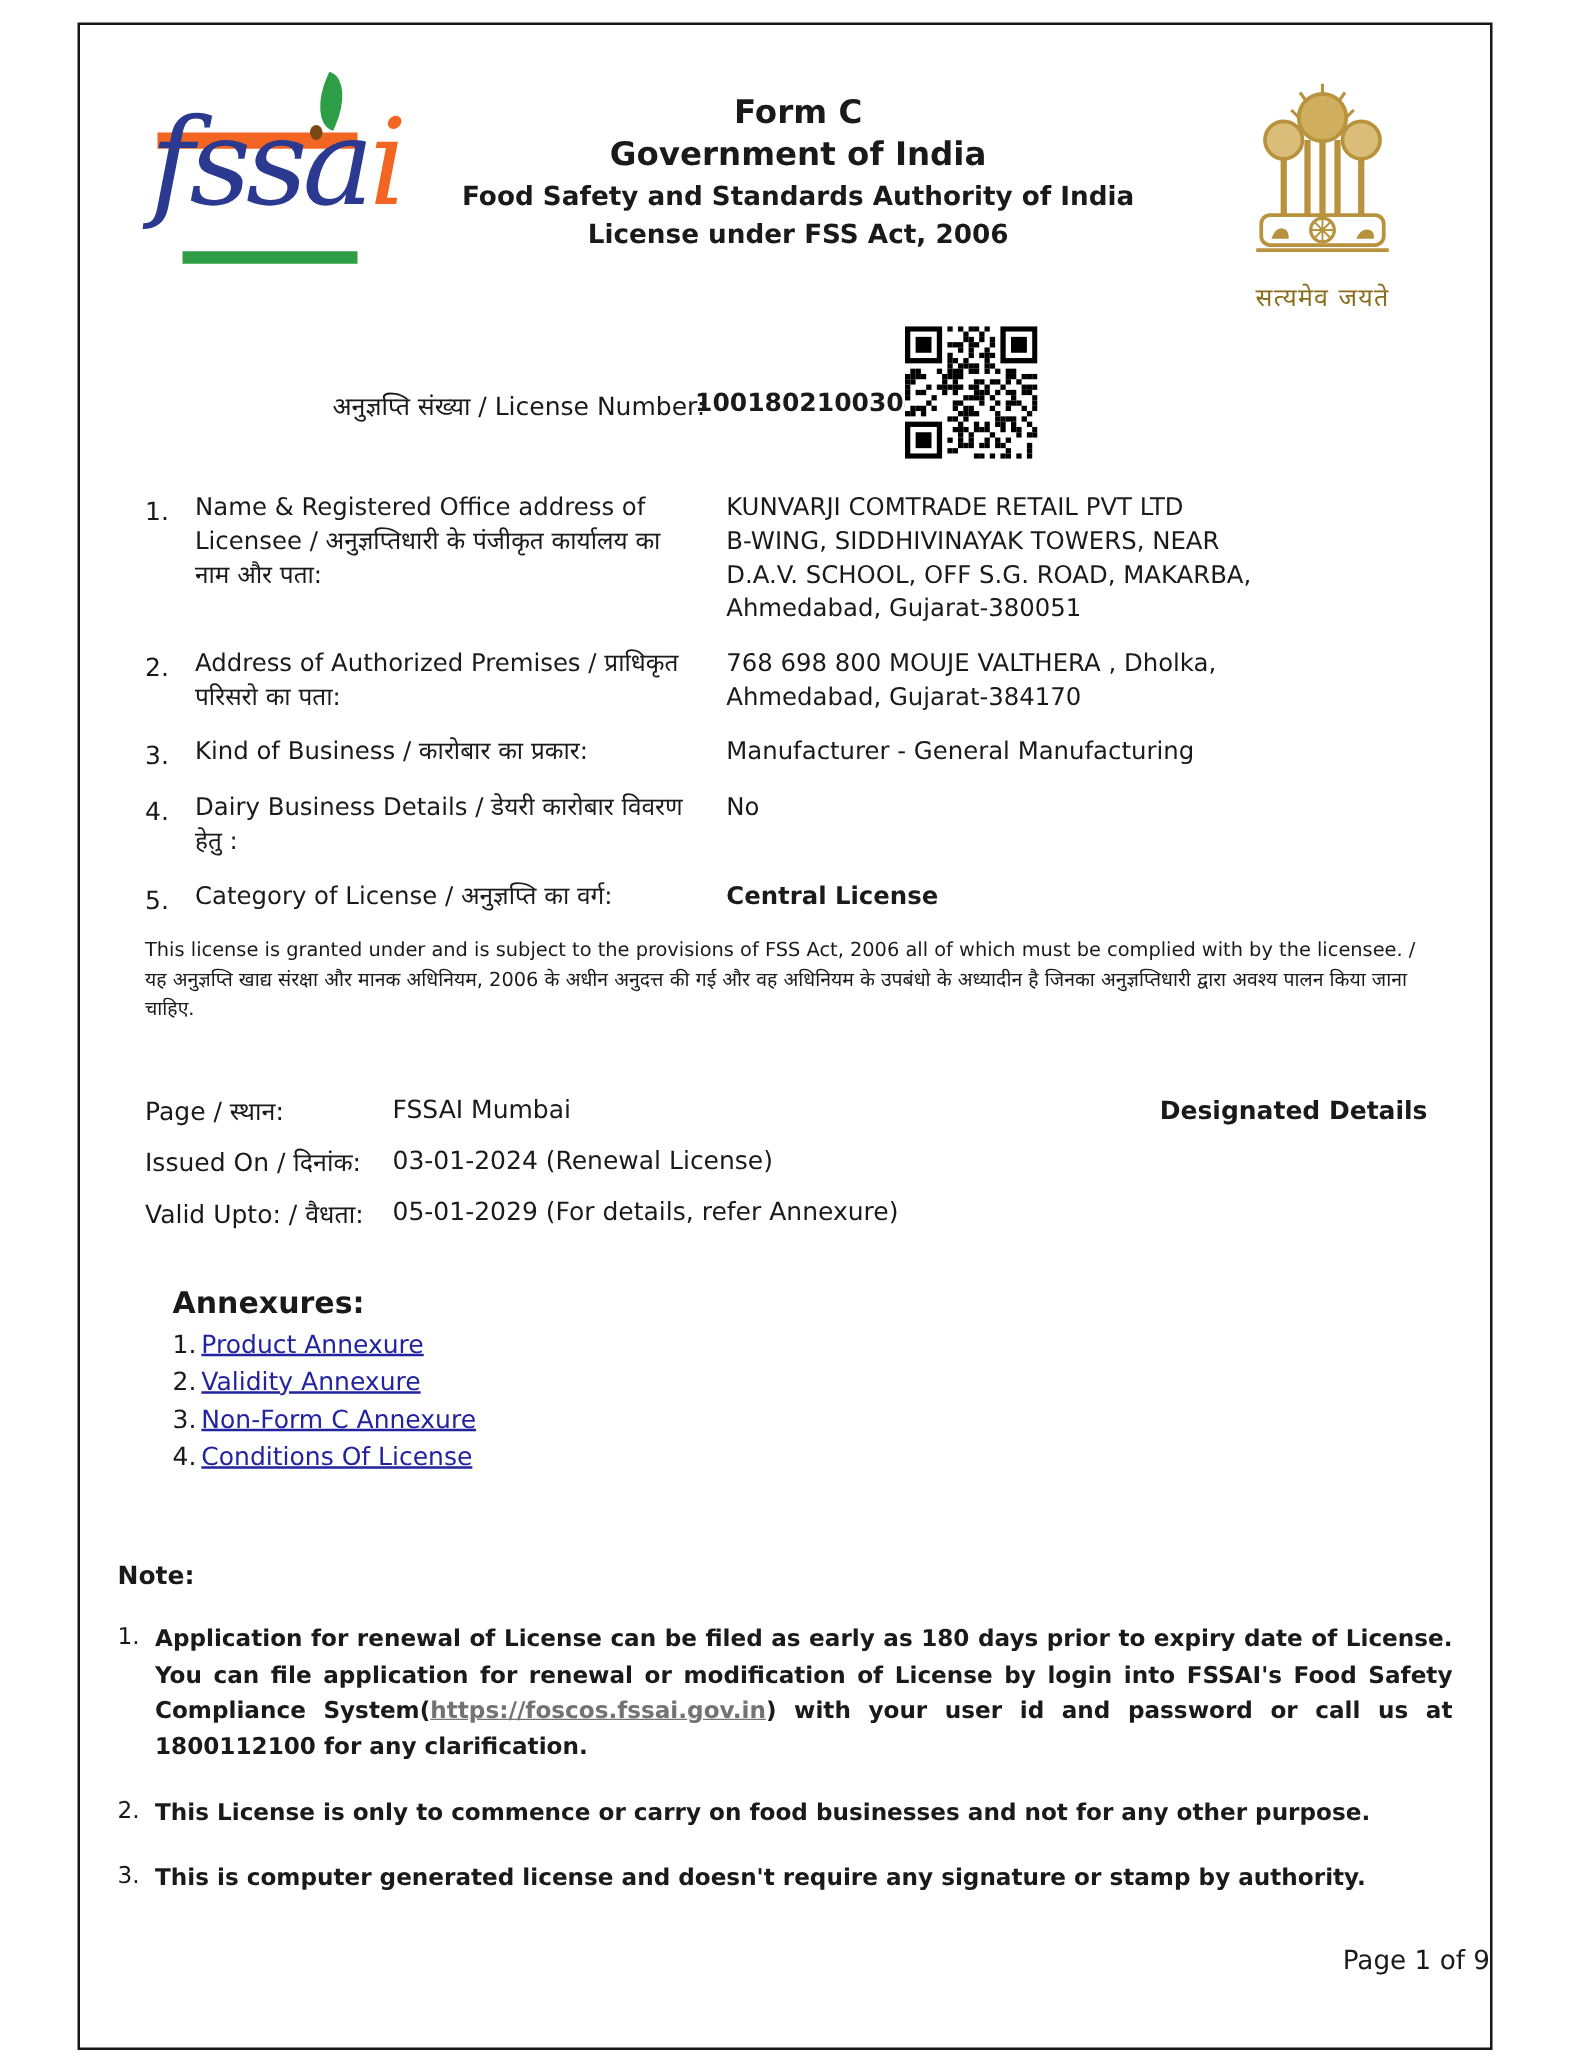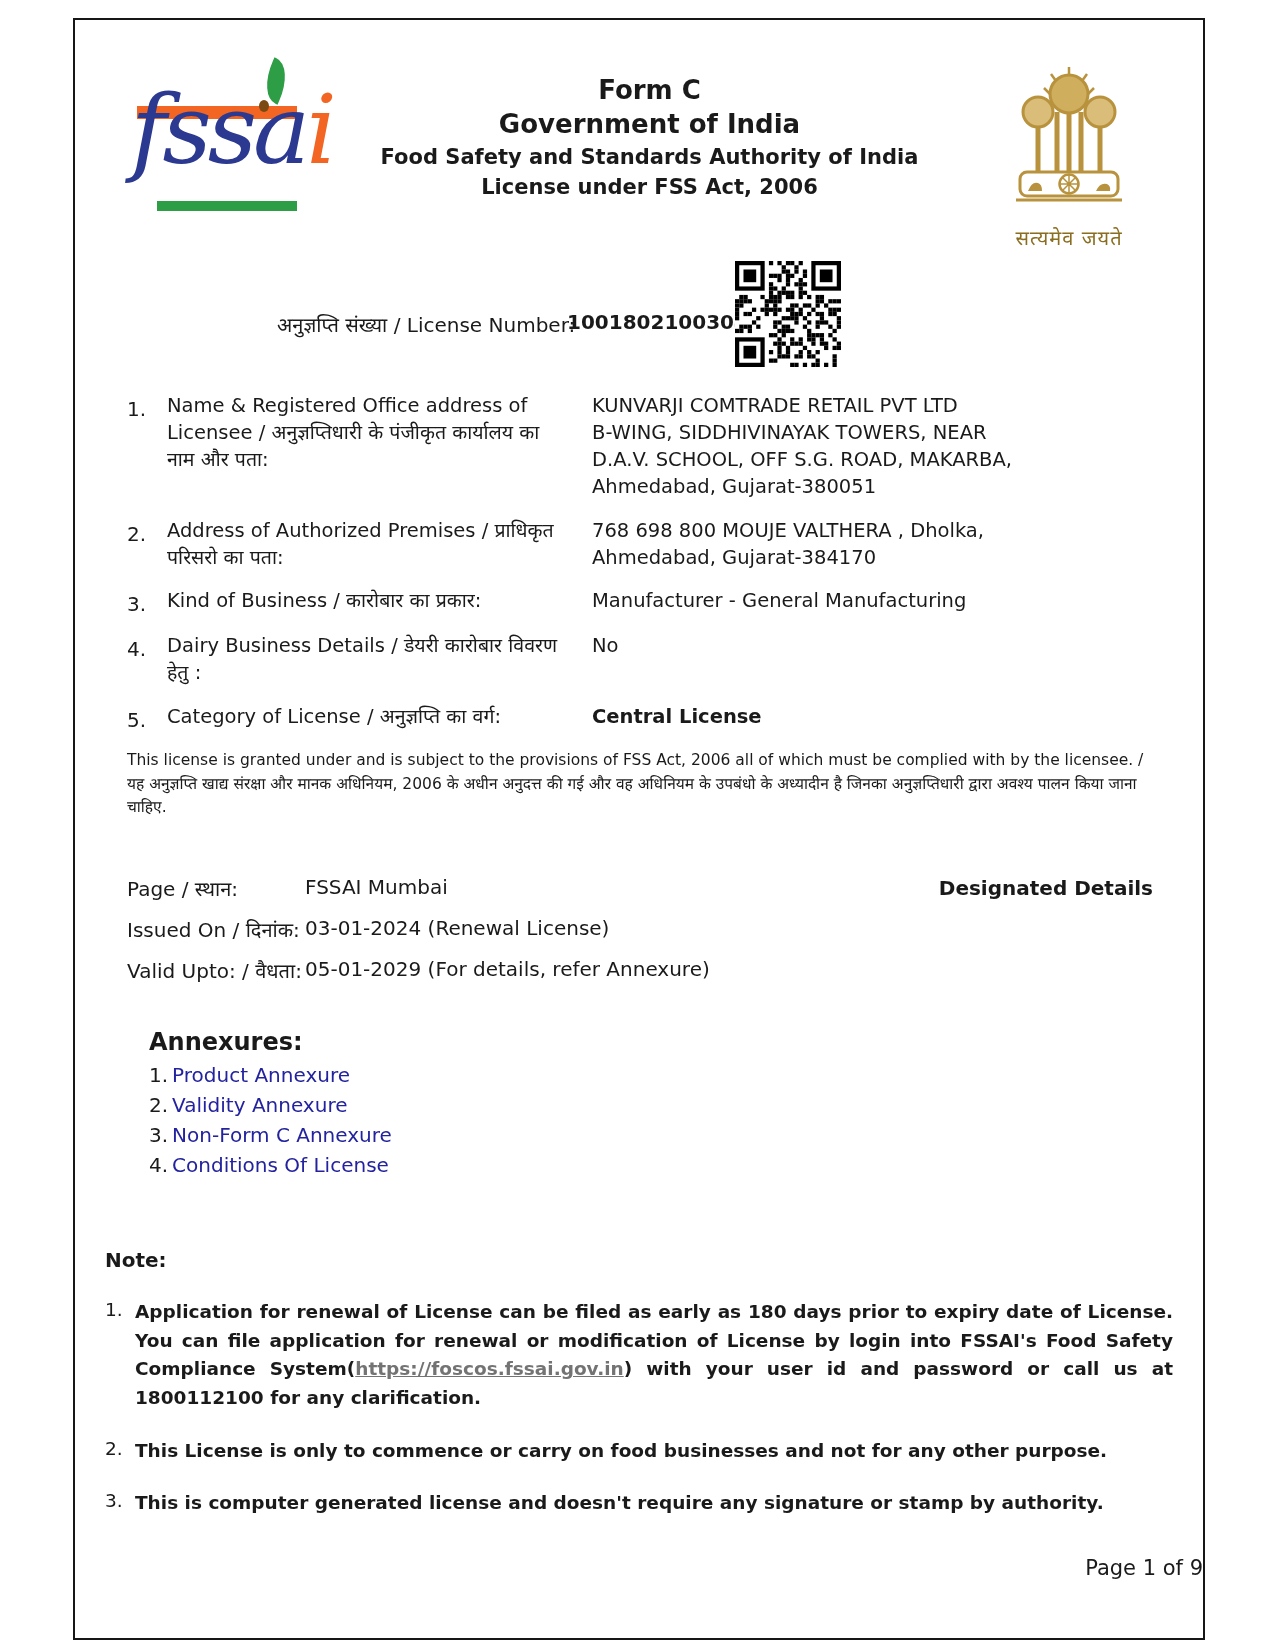--- a/index.html
+++ b/index.html
@@ -1,19 +1,19 @@
 <!DOCTYPE html>
 <html><head>
 <meta charset="utf-8">
 <style>
   * { margin:0; padding:0; box-sizing:border-box; }
   html,body { width:1275px; height:1650px; background:#ffffff; }
   body { font-family:"DejaVu Sans","Liberation Sans",sans-serif; color:#1a1a1a; position:relative; }
 
-  .sheet { position:absolute; left:73px; top:18px; width:1132px; height:1622px;
+  .sheet { position:absolute; left:62px; top:18px; width:1132px; height:1622px;
            border:2px solid #161616; background:#fff; overflow:hidden; }
 
   
   .header { display:flex; align-items:flex-start; padding:38px 34px 0 40px; }
   .logo-wrap { width:215px; flex:0 0 auto; }
   .fssai-logo { position:relative; width:180px; height:160px; margin-left:16px; }
   .logo-bar-top { position:absolute; left:6px; top:48px; width:160px; height:13px; background:#f26522; }
   .logo-bar-bottom { position:absolute; left:26px; top:143px; width:140px; height:10px; background:#2e9e46; }
   .logo-letters { position:absolute; left:0; top:-8px; font-family:"DejaVu Serif","Liberation Serif",serif;
                   font-style:italic; font-size:96px; line-height:160px; color:#2b3990; letter-spacing:-4px; }
@@ -45,29 +45,29 @@
   .f-value { flex:1 1 auto; font-size:19.5px; line-height:1.38; white-space:pre-line; }
   .f-value.bold { font-weight:bold; }
 
   
   .provision { padding:0 52px; margin-top:14px; font-size:15.5px; line-height:1.5; color:#1a1a1a; }
 
   
   .issue { padding:0 52px; margin-top:56px; position:relative; }
   .issue-row { display:flex; margin-bottom:14px; font-size:20px; }
   .i-label { width:178px; flex:0 0 auto; }
-  .i-value { flex:1 1 auto; }
+  .i-value { flex:1 1 auto;margin-left:20px; }
   .officer { position:absolute; right:50px; top:1px; font-weight:bold; font-size:20px; }
 
   
   .annexures { margin-top:44px; padding-left:74px; }
   .a-heading { font-weight:bold; font-size:24px; margin-bottom:6px; }
   .a-item { font-size:20px; line-height:1.3; margin-bottom:4px; }
   .a-no { margin-right:4px; }
-  .a-link { color:#23239f; cursor:pointer; }
+  .a-link { color:#23239f; text-decoration:underline; cursor:pointer; }
 
   
   .note-section { padding:0 30px; margin-top:70px; }
   .n-heading { font-weight:bold; font-size:20px; margin-bottom:26px; }
   .note-item { display:flex; margin-bottom:24px; }
   .n-no { width:30px; flex:0 0 auto; font-size:18.5px; padding-top:1px; }
   .n-text { flex:1 1 auto; font-size:18.5px; font-weight:bold; line-height:1.55; text-align:justify; }
   .n-link { color:#737373; text-decoration:underline; cursor:pointer; font-weight:bold; }
 
   

